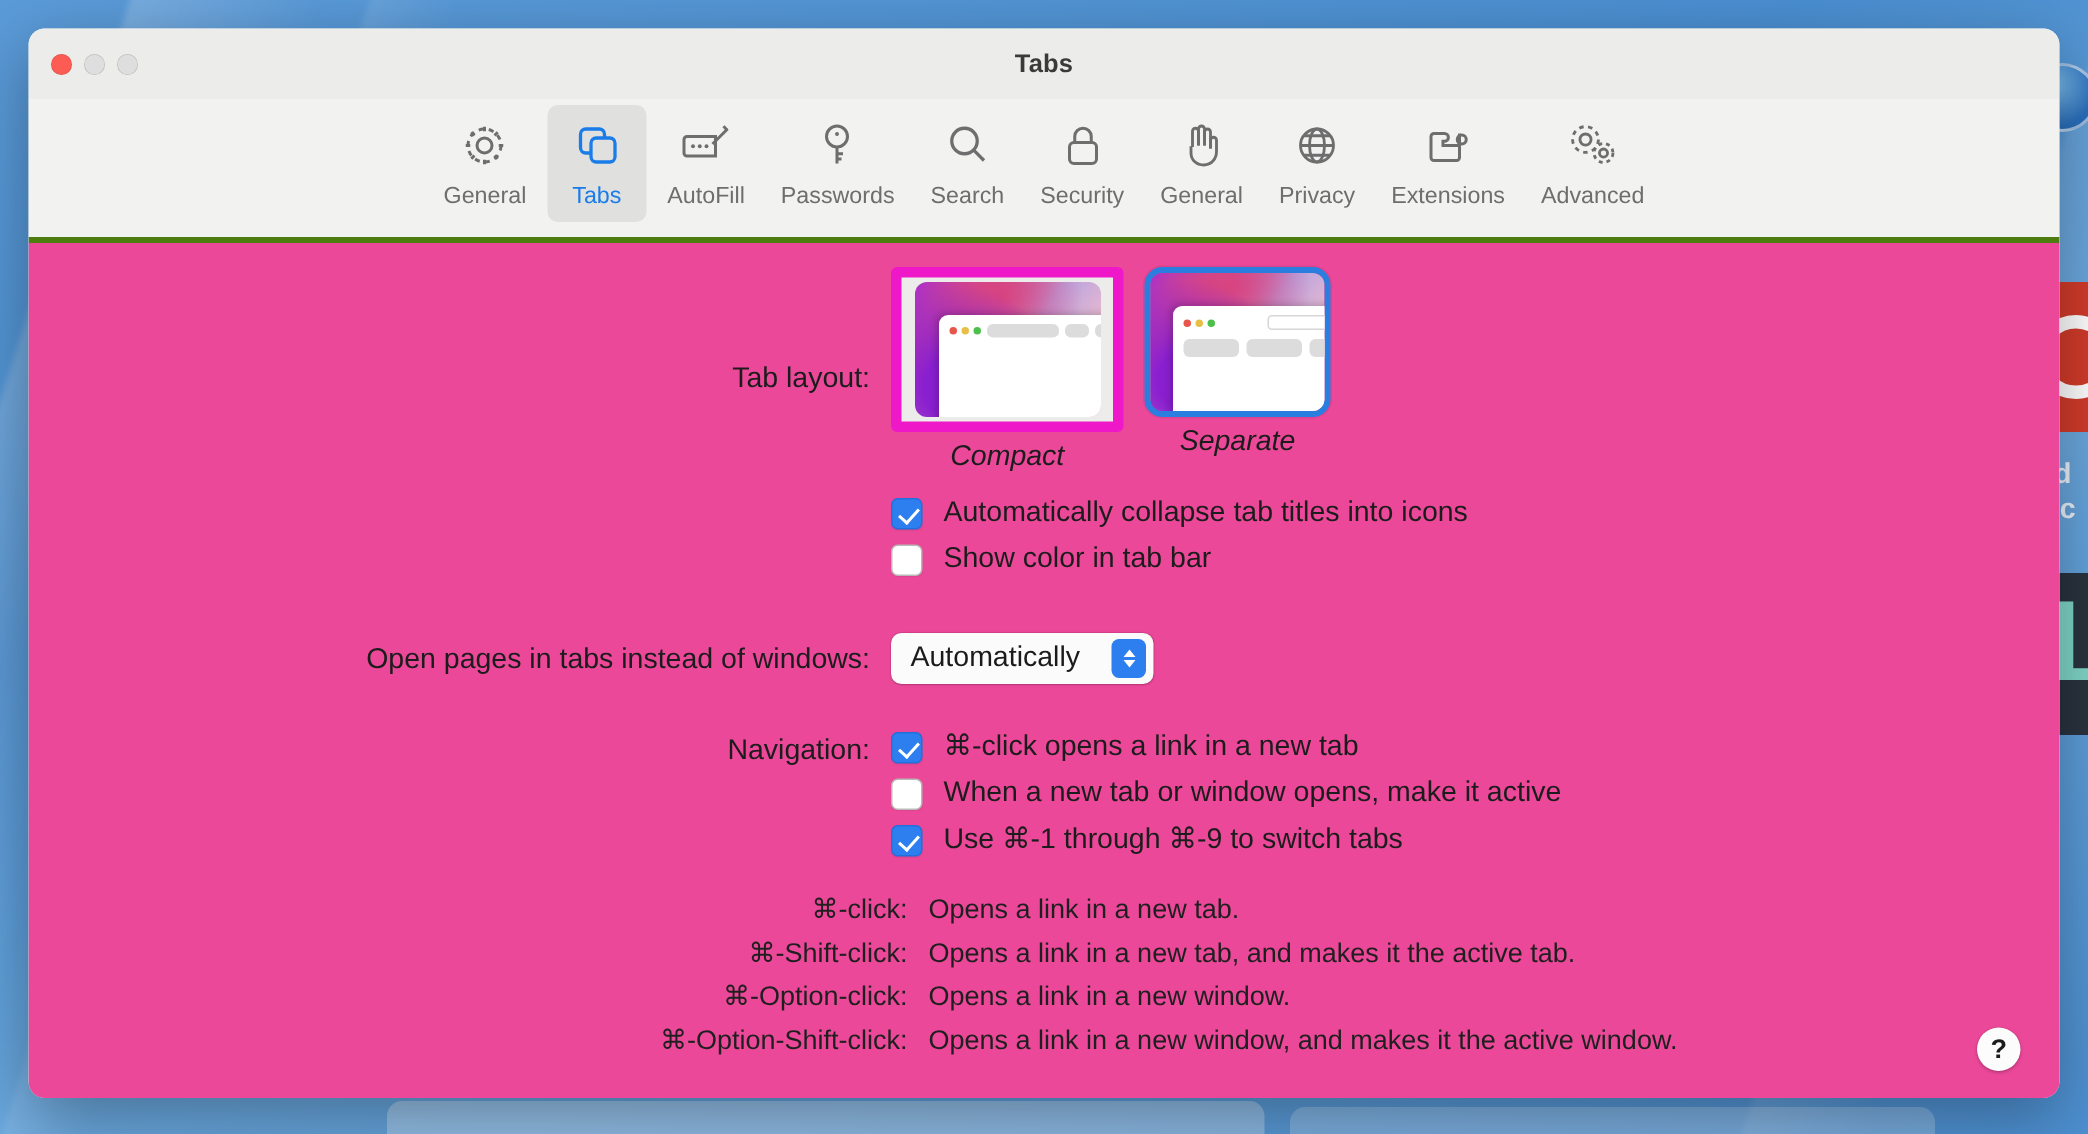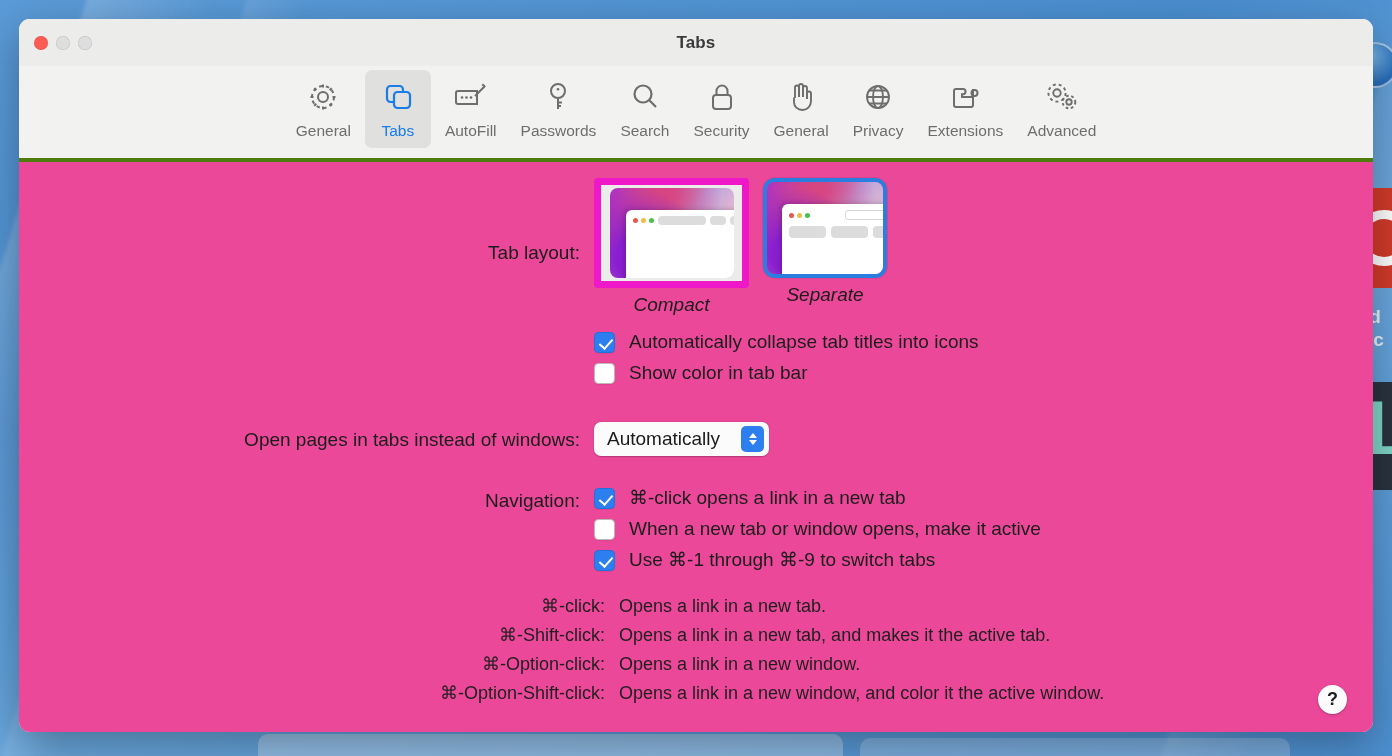--- a/index.html
+++ b/index.html
@@ -539,19 +539,19 @@
       <div class="help-row">
         <div class="help-key">⌘-Shift-click:</div>
         <div class="help-val">Opens a link in a new tab, and makes it the active tab.</div>
       </div>
       <div class="help-row">
         <div class="help-key">⌘-Option-click:</div>
         <div class="help-val">Opens a link in a new window.</div>
       </div>
       <div class="help-row">
         <div class="help-key">⌘-Option-Shift-click:</div>
-        <div class="help-val">Opens a link in a new window, and color it the active window.</div>
+        <div class="help-val">Opens a link in a new window, and makes it the active window.</div>
       </div>
     </div>
 
     <div id="help-button">?</div>
   </div>
 </div>
 
 </body></html>

